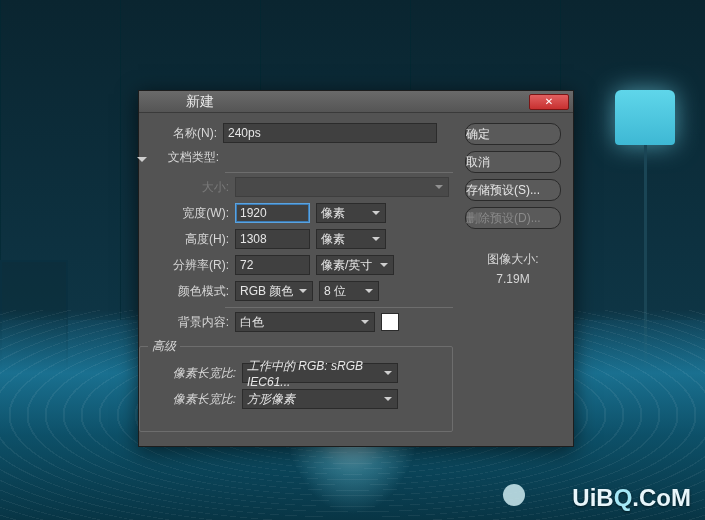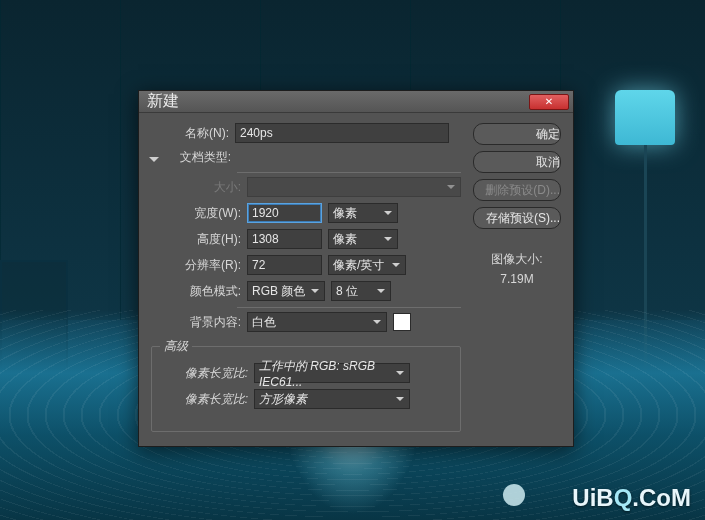--- a/index.html
+++ b/index.html
@@ -53,29 +53,29 @@
     position: absolute; left: 138px; top: 90px;
     width: 436px; background: #535353;
     border: 1px solid #1d1d1d;
     box-shadow: 0 4px 20px rgba(0,0,0,0.6);
   }
   .titlebar {
     height: 22px; background: linear-gradient(#6a6a6a,#555);
     display:flex; align-items:center; justify-content:space-between;
     padding: 0 4px 0 8px; border-bottom:1px solid #3a3a3a;
   }
-  .titlebar-title { color:#eaeaea; font-size:16px; }
+  .titlebar-title { color:#eaeaea; font-size:14px;margin-left:39px; }
   .close-btn{
     width:40px; height:16px; background: linear-gradient(#e26060,#c73030);
     border:1px solid #7a1515; border-radius:2px;
     display:flex; align-items:center; justify-content:center;
     color:#fff; font-size:10px; line-height:1;
   }
   .dlg-body{
-    padding: 10px 12px 14px 12px;
+    padding: 10px 12px 14px 0;
     color:#d7d7d7;
     display:flex; gap:12px;
   }
   .col-left{ flex:1; }
   .col-right{ width:96px; display:flex; flex-direction:column; gap:6px; align-items:stretch; }
 
   .row{ display:flex; align-items:center; margin-bottom:6px; gap:6px; }
   .lbl{ width:78px; text-align:right; color:#d7d7d7; }
   .lbl.disabled{ color:#7a7a7a; }
   .sub-indent{ margin-left:12px; }
@@ -90,21 +90,21 @@
     padding-right:16px; min-width:60px;
   }
   .select::after{
     content:""; position:absolute; right:5px; top:7px;
     border:4px solid transparent; border-top-color:#cfcfcf;
   }
   .swatch{ width:18px; height:18px; background:#fff; border:1px solid #2b2b2b; }
 
   .btn{
     height:22px; background:#5a5a5a; border:1px solid #2a2a2a;
-    border-radius:10px; color:#e6e6e6; display:flex; align-items:center; justify-content:flex-end;
+    border-radius:10px; color:#e6e6e6; display:flex; align-items:center; justify-content:flex-start;
     font-size:12px; cursor:default;
   }
   .btn.disabled{ color:#8a8a8a; }
 
   fieldset.adv{
     border:1px solid #6d6d6d; border-radius:2px;
     padding:8px 8px 10px 8px; margin-top:6px;font-style:italic;
   }
   fieldset.adv legend{ padding:0 4px; color:#d7d7d7; font-size:12px; }
 
@@ -245,25 +245,25 @@
 
     </div>
 
     <div class="col-right">
       <div class="btn">
         <span>确定</span>
       </div>
       <div class="btn">
         <span>取消</span>
       </div>
+      <div class="btn">
+        <span>存储预设(S)...</span>
+      </div>
       <div class="btn disabled">
         <span>删除预设(D)...</span>
-      </div>
-      <div class="btn">
-        <span>存储预设(S)...</span>
       </div>
 
       <div class="size-block">
         <div>图像大小:</div>
         <div>7.19M</div>
       </div>
     </div>
   </div>
 </div>
 

